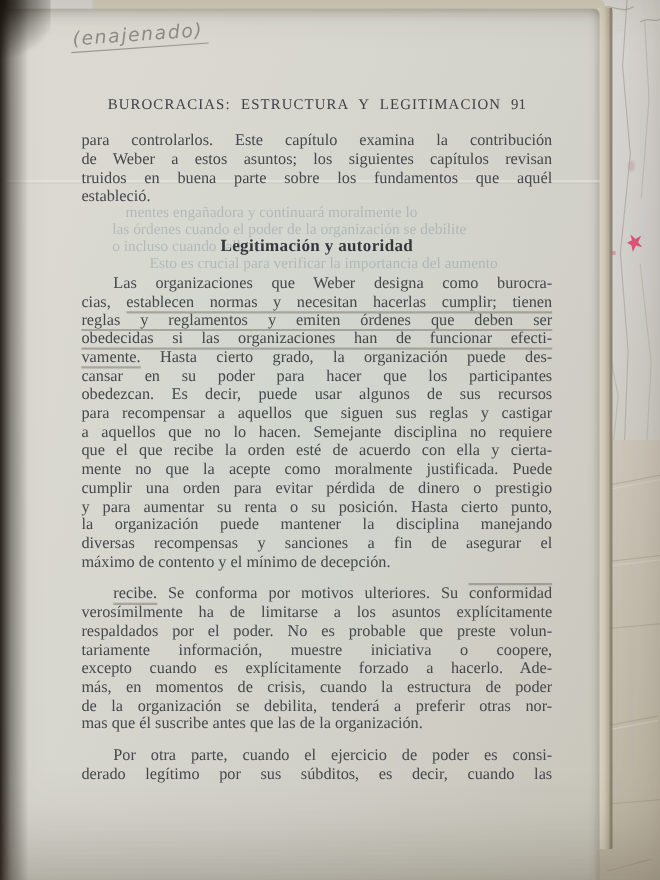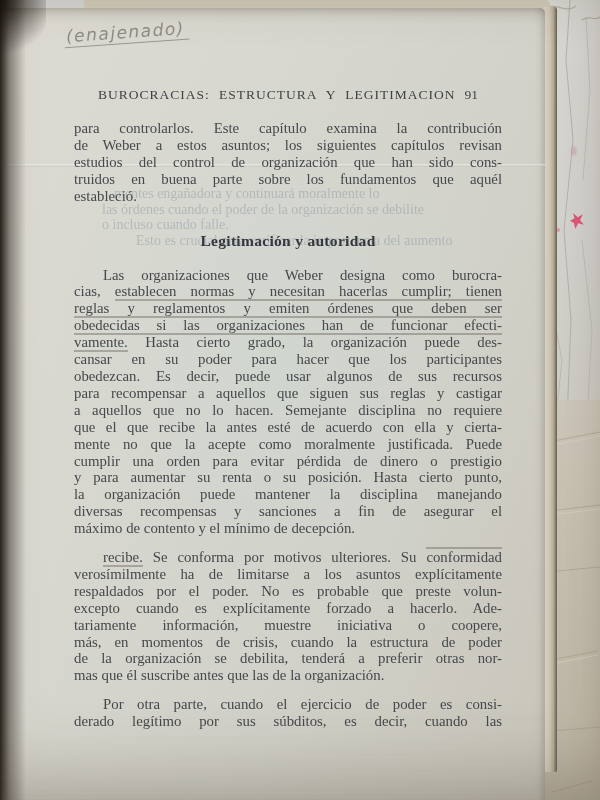--- a/index.html
+++ b/index.html
@@ -113,51 +113,50 @@
       </div>
 
     <div class="text-block">
       <div class="title-line">
         <span>BUROCRACIAS: ESTRUCTURA Y LEGITIMACION</span><span class="pgnum">91</span>
       </div>
       <div id="para-intro" style="margin-top:16px;">
           <div class="para">
             <div class="line"><span>para controlarlos. Este capítulo examina la contribución</span></div>
             <div class="line"><span>de Weber a estos asuntos; los siguientes capítulos revisan</span></div>
-            <div class="line"><span>estudios del control de organización que han sido cons-</span></div>
             <div class="line"><span>truidos en buena parte sobre los fundamentos que aquél</span></div>
             <div class="line last"><span>estableció.</span></div>
           </div>
         </div>
       <div class="heading">Legitimación y autoridad</div>
       <div id="paras-main">
           <div class="para indent">
             <div class="line"><span>Las organizaciones que Weber designa como burocra-</span></div>
             <div class="line"><span>cias, </span><span class="u">establecen normas y necesitan hacerlas cumplir; tienen</span></div>
             <div class="line"><span class="u">reglas y reglamentos y emiten órdenes que deben ser</span></div>
             <div class="line"><span class="u">obedecidas si las organizaciones han de funcionar efecti-</span></div>
             <div class="line"><span class="u">vamente.</span><span> Hasta cierto grado, la organización puede des-</span></div>
             <div class="line"><span>cansar en su poder para hacer que los participantes</span></div>
             <div class="line"><span>obedezcan. Es decir, puede usar algunos de sus recursos</span></div>
             <div class="line"><span>para recompensar a aquellos que siguen sus reglas y castigar</span></div>
             <div class="line"><span>a aquellos que no lo hacen. Semejante disciplina no requiere</span></div>
-            <div class="line"><span>que el que recibe la antes esté de acuerdo con ella y cierta-</span></div>
+            <div class="line"><span>que el que recibe la orden esté de acuerdo con ella y cierta-</span></div>
             <div class="line"><span>mente no que la acepte como moralmente justificada. Puede</span></div>
             <div class="line"><span>cumplir una orden para evitar pérdida de dinero o prestigio</span></div>
             <div class="line"><span>y para aumentar su renta o su posición. Hasta cierto punto,</span></div>
             <div class="line"><span>la organización puede mantener la disciplina manejando</span></div>
             <div class="line"><span>diversas recompensas y sanciones a fin de asegurar el</span></div>
             <div class="line last"><span>máximo de contento y el mínimo de decepción.</span></div>
           </div>
           <div class="para indent">
             <div class="line"><span class="u">recibe.</span><span> Se conforma por motivos ulteriores. Su </span><span class="o">conformidad</span></div>
             <div class="line"><span>verosímilmente ha de limitarse a los asuntos explícitamente</span></div>
             <div class="line"><span>respaldados por el poder. No es probable que preste volun-</span></div>
+            <div class="line"><span>tariamente información, muestre iniciativa o coopere,</span></div>
             <div class="line"><span>excepto cuando es explícitamente forzado a hacerlo. Ade-</span></div>
-            <div class="line"><span>tariamente información, muestre iniciativa o coopere,</span></div>
             <div class="line"><span>más, en momentos de crisis, cuando la estructura de poder</span></div>
             <div class="line"><span>de la organización se debilita, tenderá a preferir otras nor-</span></div>
             <div class="line last"><span>mas que él suscribe antes que las de la organización.</span></div>
           </div>
           <div class="para indent">
             <div class="line"><span>Por otra parte, cuando el ejercicio de poder es consi-</span></div>
             <div class="line"><span>derado legítimo por sus súbditos, es decir, cuando las</span></div>
           </div>
         </div>
     </div>

